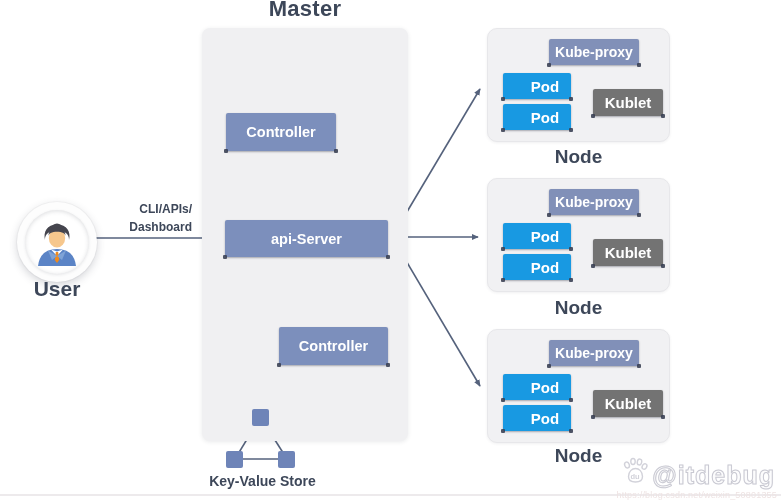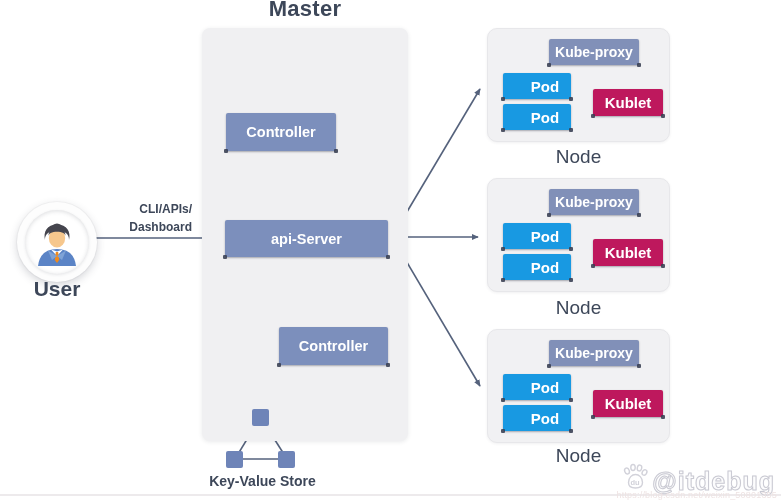--- a/index.html
+++ b/index.html
@@ -19,21 +19,21 @@
   .tag { position:absolute; display:flex; align-items:center; justify-content:center;
          color:#fff; font-weight:bold; font-size:14.5px; border-radius:2px;
          box-shadow:0 1px 2px rgba(25,30,45,.35); }
   .tag::before, .tag::after { content:""; position:absolute; bottom:-2px; width:4px; height:4px;
          background:#323a4e; border-radius:1px; opacity:.85; }
   .tag::before { left:-2px; } .tag::after { right:-2px; }
 
   .slate  { background:#7c8fbc; }
   .kproxy { background:#8190b8; }
   .pod    { background:#1899e2; font-size:15px;padding-left:16px; }
-  .kublet { background:#be185d; font-size:15px; }
+  .kublet { background:#737373; font-size:15px; }
 
   .controller { left:226px; top:113px; width:110px; height:38px; }
   .api-server { left:225px; top:220px; width:163px; height:37px; }
   .scheduler  { left:279px; top:327px; width:109px; height:38px; }
 
   .kv-square { position:absolute; width:17px; height:17px; background:#6e84b8; border-radius:2px; }
   .kv-top { left:252px; top:409px; }
   .kv-bl  { left:226px; top:451px; }
   .kv-br  { left:278px; top:451px; }
   .kv-label { position:absolute; left:185px; top:473px; width:155px; text-align:center;
@@ -54,25 +54,25 @@
 
   
   .node { position:absolute; left:487px; width:183px; height:114px; background:#f1f1f3;
           border:1px solid #e7e7ea; border-radius:10px; box-shadow:0 1px 3px rgba(40,45,60,.07); }
   .node1 { top:28px; } .node2 { top:178px; } .node3 { top:329px; }
   .node .kube-proxy { left:61px; top:10px; width:90px; height:26px; font-size:14px; }
   .node .pod-a { left:15px; top:44px; width:68px; height:26px; }
   .node .pod-b { left:15px; top:75px; width:68px; height:26px; }
   .node .kublet-box { left:105px; top:60px; width:70px; height:27px; }
   .node-label { position:absolute; left:487px; width:183px; text-align:center;
-                font-size:19px; font-weight:normal; color:#3d4759; }
+                font-size:19px; font-weight:bold; color:#3d4759; }
   .nlabel1 { top:146px; } .nlabel2 { top:297px; } .nlabel3 { top:445px; }
 
   
-  .watermark { position:absolute; right:6px; bottom:8px; display:flex; align-items:flex-end; gap:2px; }
+  .watermark { position:absolute; right:6px; bottom:14px; display:flex; align-items:flex-end; gap:2px; }
   .wm-handle { font-size:25px; font-weight:bold; color:#fcfcfd; letter-spacing:1px;
                -webkit-text-stroke:1px #c9c9d2; text-shadow:0 0 1px #d4d4dc; line-height:22px; }
   .wm-url { position:absolute; right:4px; bottom:0px; font-size:9px; color:#eee3e3; letter-spacing:.2px; }
   .bottom-line { position:absolute; left:0; bottom:4px; width:781px; height:2px; background:#edeaec; }
 </style>
 </head>
 <body>
 
 <div class="canvas">
 

